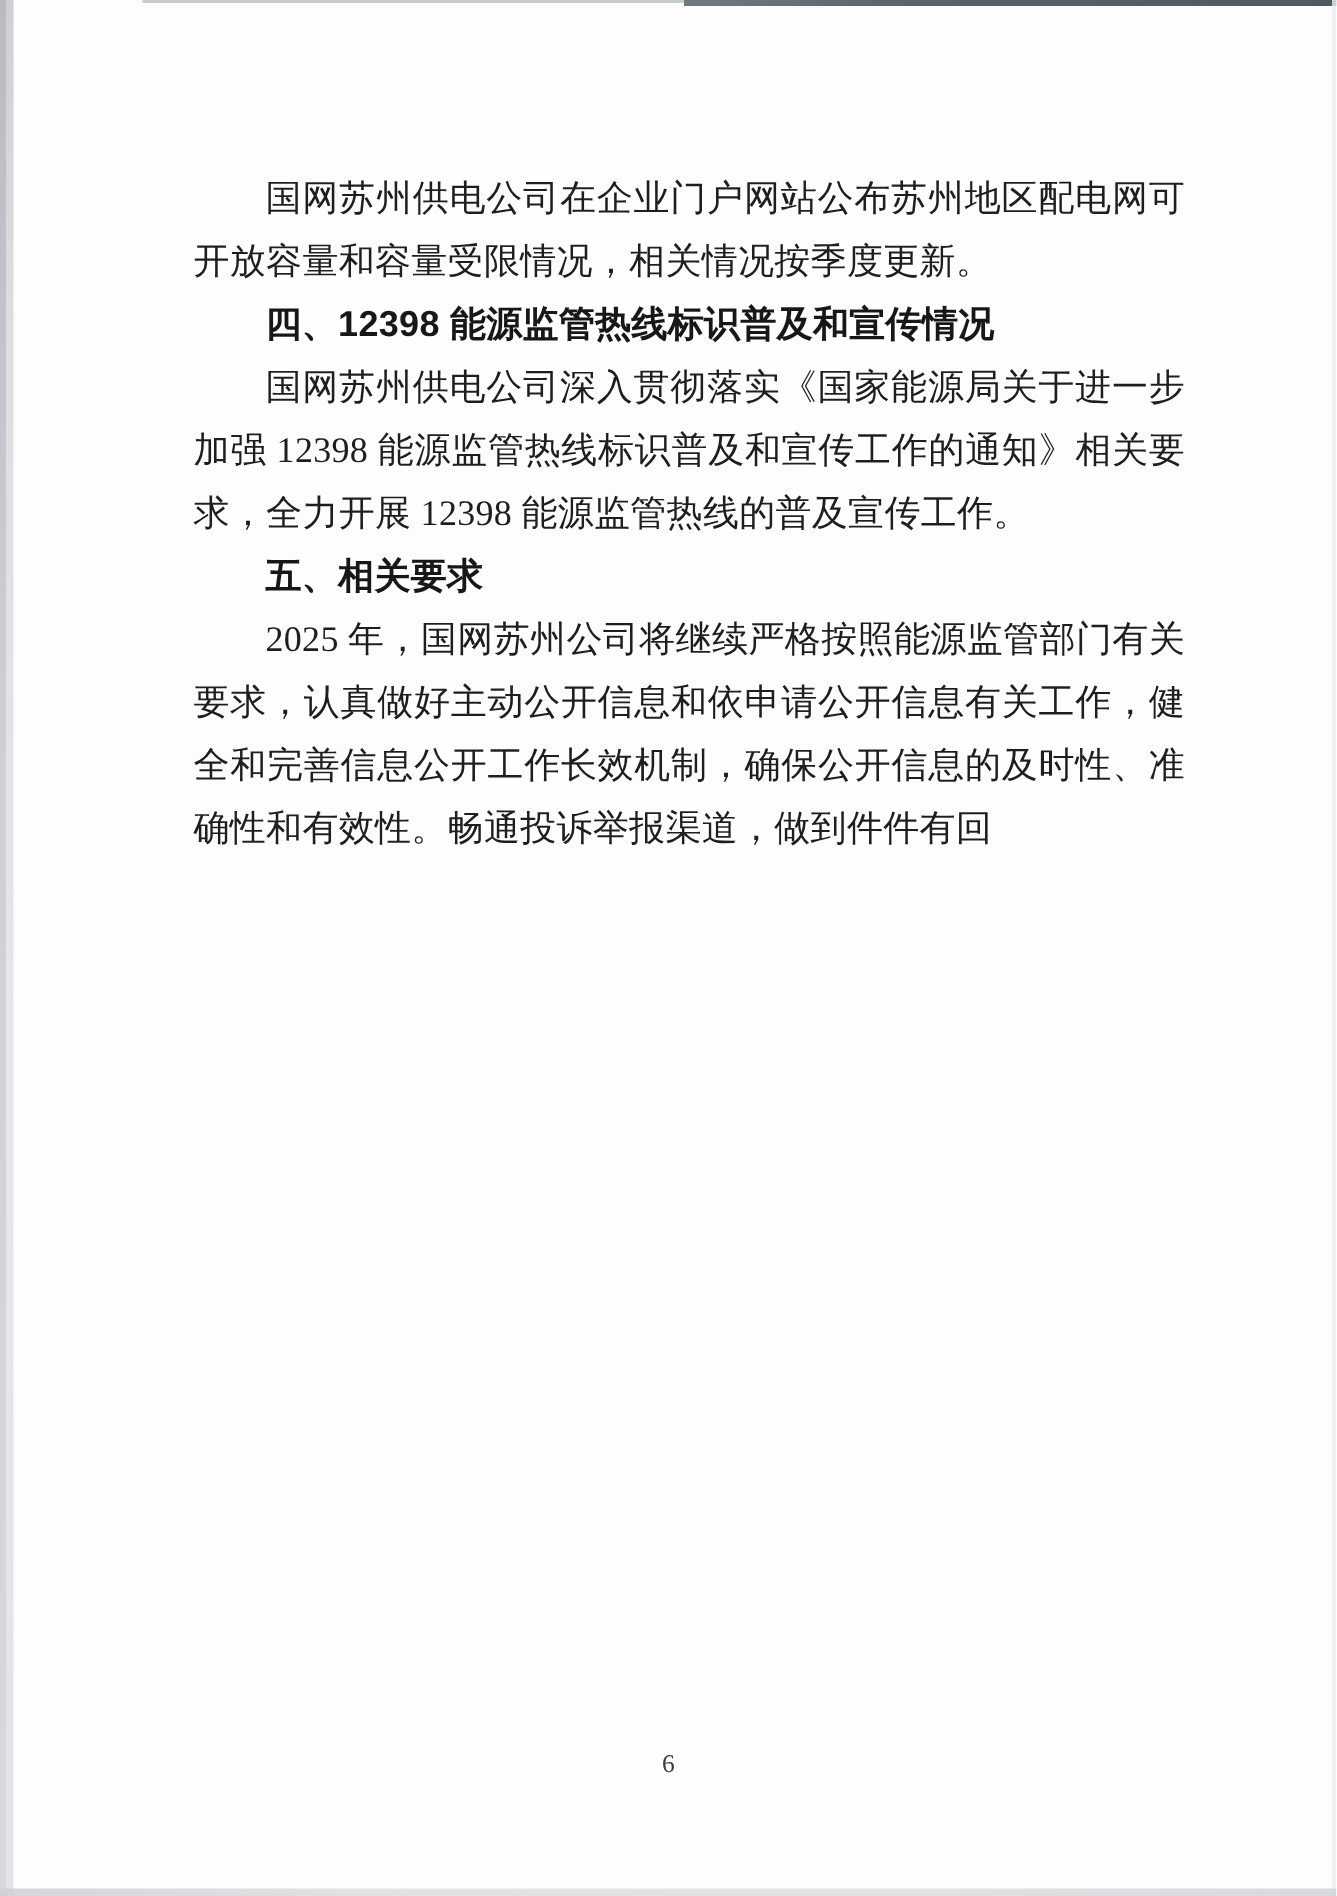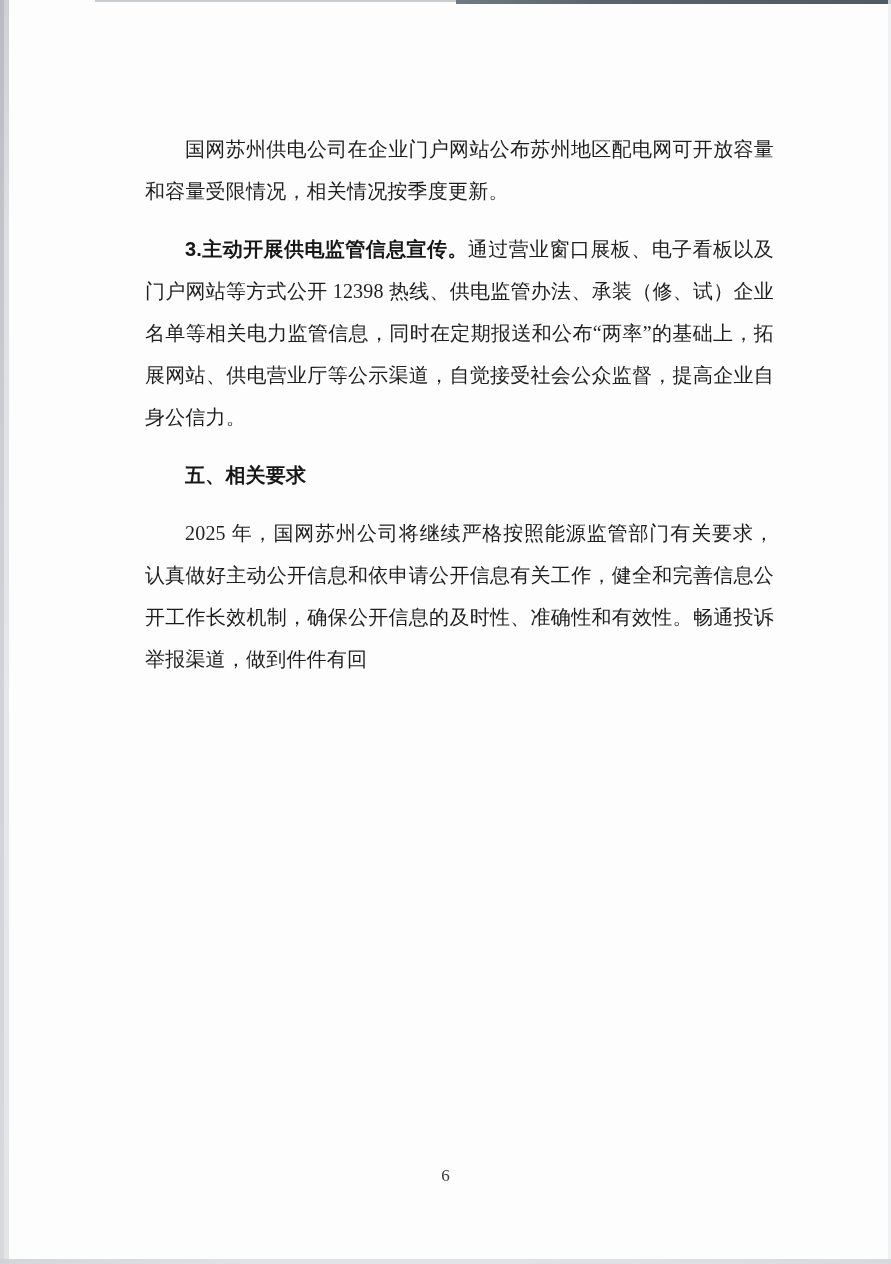--- a/index.html
+++ b/index.html
@@ -58,22 +58,22 @@
     opacity: 0.8;
   }
   
   .doc-body {
     position: absolute;
     left: 129px;
     top: 112px;
     width: 661px;
   }
   p.para {
-    margin: 16px;
-    font-size: 20px;
+    margin: 0;
+    font-size: 24px;
     line-height: 42px;
     text-align: justify;
     text-justify: inter-ideograph;
     text-indent: 2em;
     letter-spacing: 0.2px;
     word-break: break-all;
   }
   p.heading .seg,
   .seg-bold {
     font-family: "Liberation Sans", "DejaVu Sans", sans-serif;
@@ -96,19 +96,20 @@
 <div class="page">
   <div class="scan-edge-left"></div>
   <div class="scan-edge-left-inner"></div>
   <div class="scan-edge-top-faint"></div>
   <div class="scan-edge-top-dark"></div>
   <div class="scan-edge-right"></div>
   <div class="scan-edge-bottom"></div>
 
   <div class="doc-body">
       <p class="para body"><span class="seg">国网苏州供电公司在企业门户网站公布苏州地区配电网可开放容量和容量受限情况，相关情况按季度更新。</span></p>
-      <p class="para body"><span class="seg seg-bold">3.主动开展供电监管信息宣传。</span><span class="seg">通过营业窗口展板、电子看板以及门户网站等方式公开 12398 热线、供电监管办法、承装（修、试）企业名单等相关电力监管信息，同时在定期报送和公布“两率”的基础上，拓展网站、供电营业厅等公示渠道，自觉接受社会公众监督，提高企业自身公信力。</span></p>
+      <p class="para heading"><span class="seg seg-bold">四、12398 能源监管热线标识普及和宣传情况</span></p>
+      <p class="para body"><span class="seg">国网苏州供电公司深入贯彻落实《国家能源局关于进一步加强 12398 能源监管热线标识普及和宣传工作的通知》相关要求，全力开展 12398 能源监管热线的普及宣传工作。</span></p>
       <p class="para heading"><span class="seg seg-bold">五、相关要求</span></p>
       <p class="para body"><span class="seg">2025 年，国网苏州公司将继续严格按照能源监管部门有关要求，认真做好主动公开信息和依申请公开信息有关工作，健全和完善信息公开工作长效机制，确保公开信息的及时性、准确性和有效性。畅通投诉举报渠道，做到件件有回</span></p>
     </div>
 
   <div class="footer-pagenum">6</div>
 </div>
 
 </body></html>

